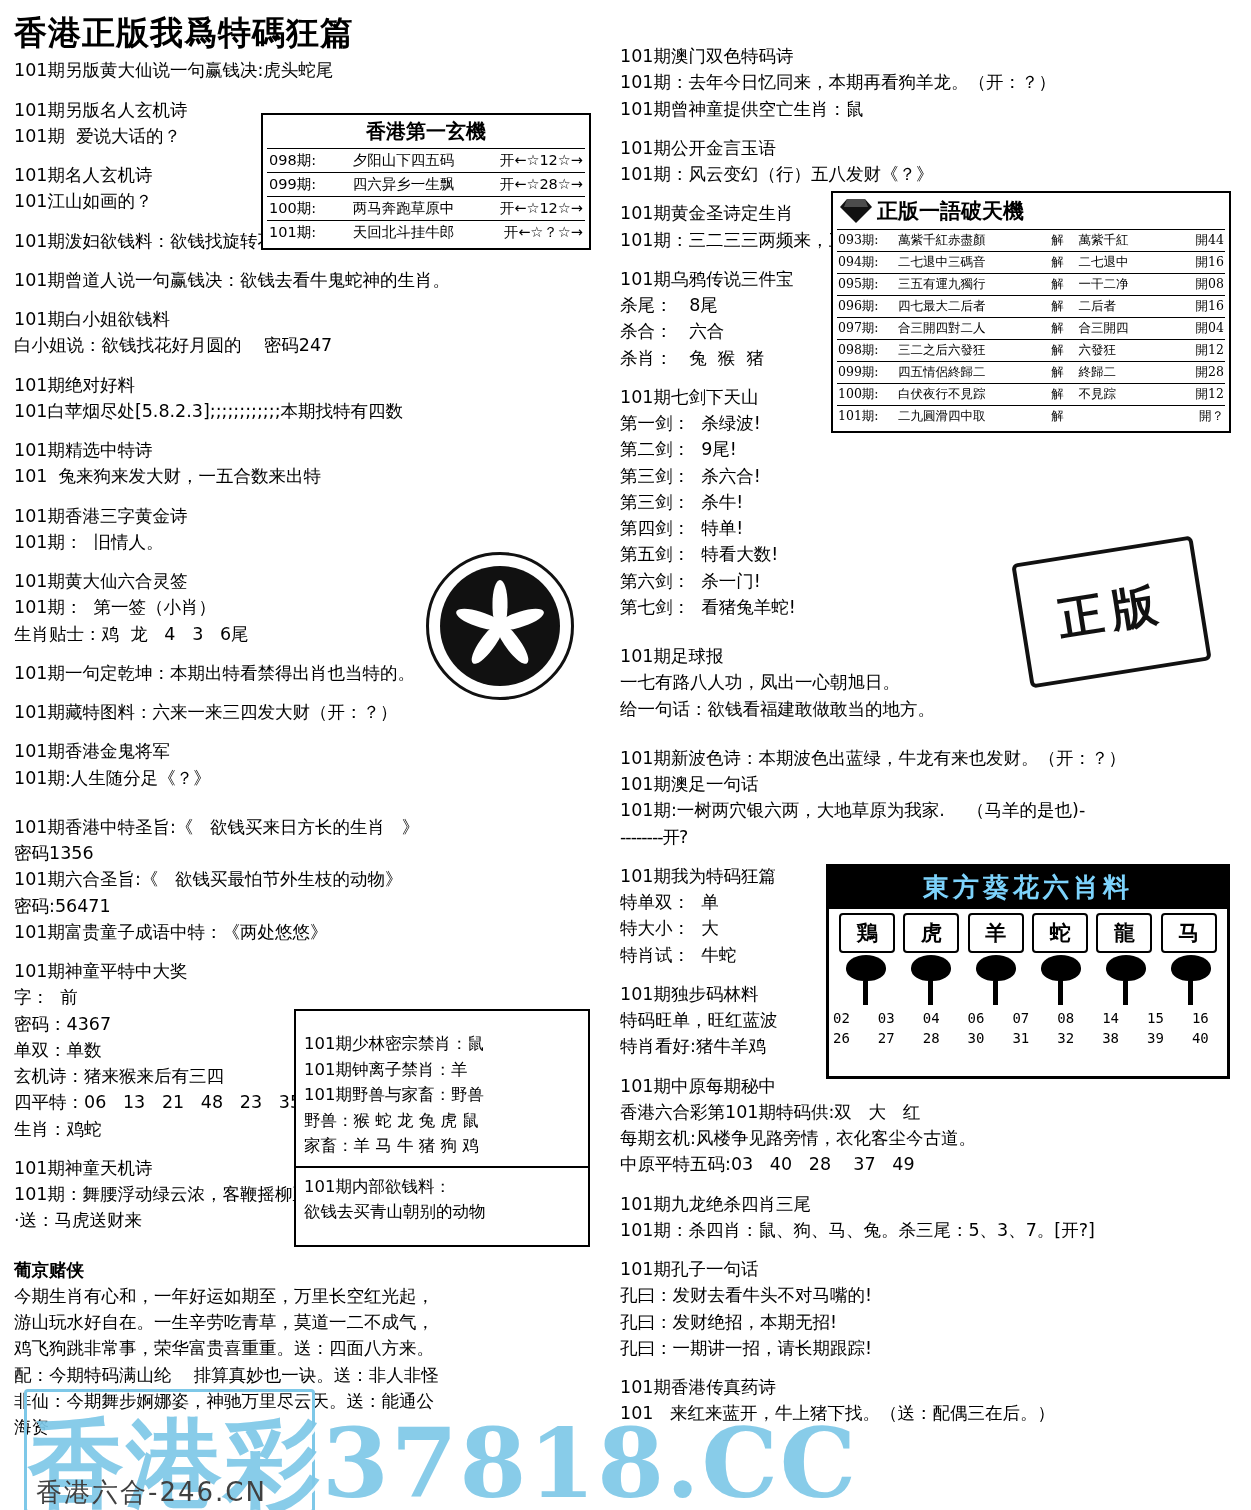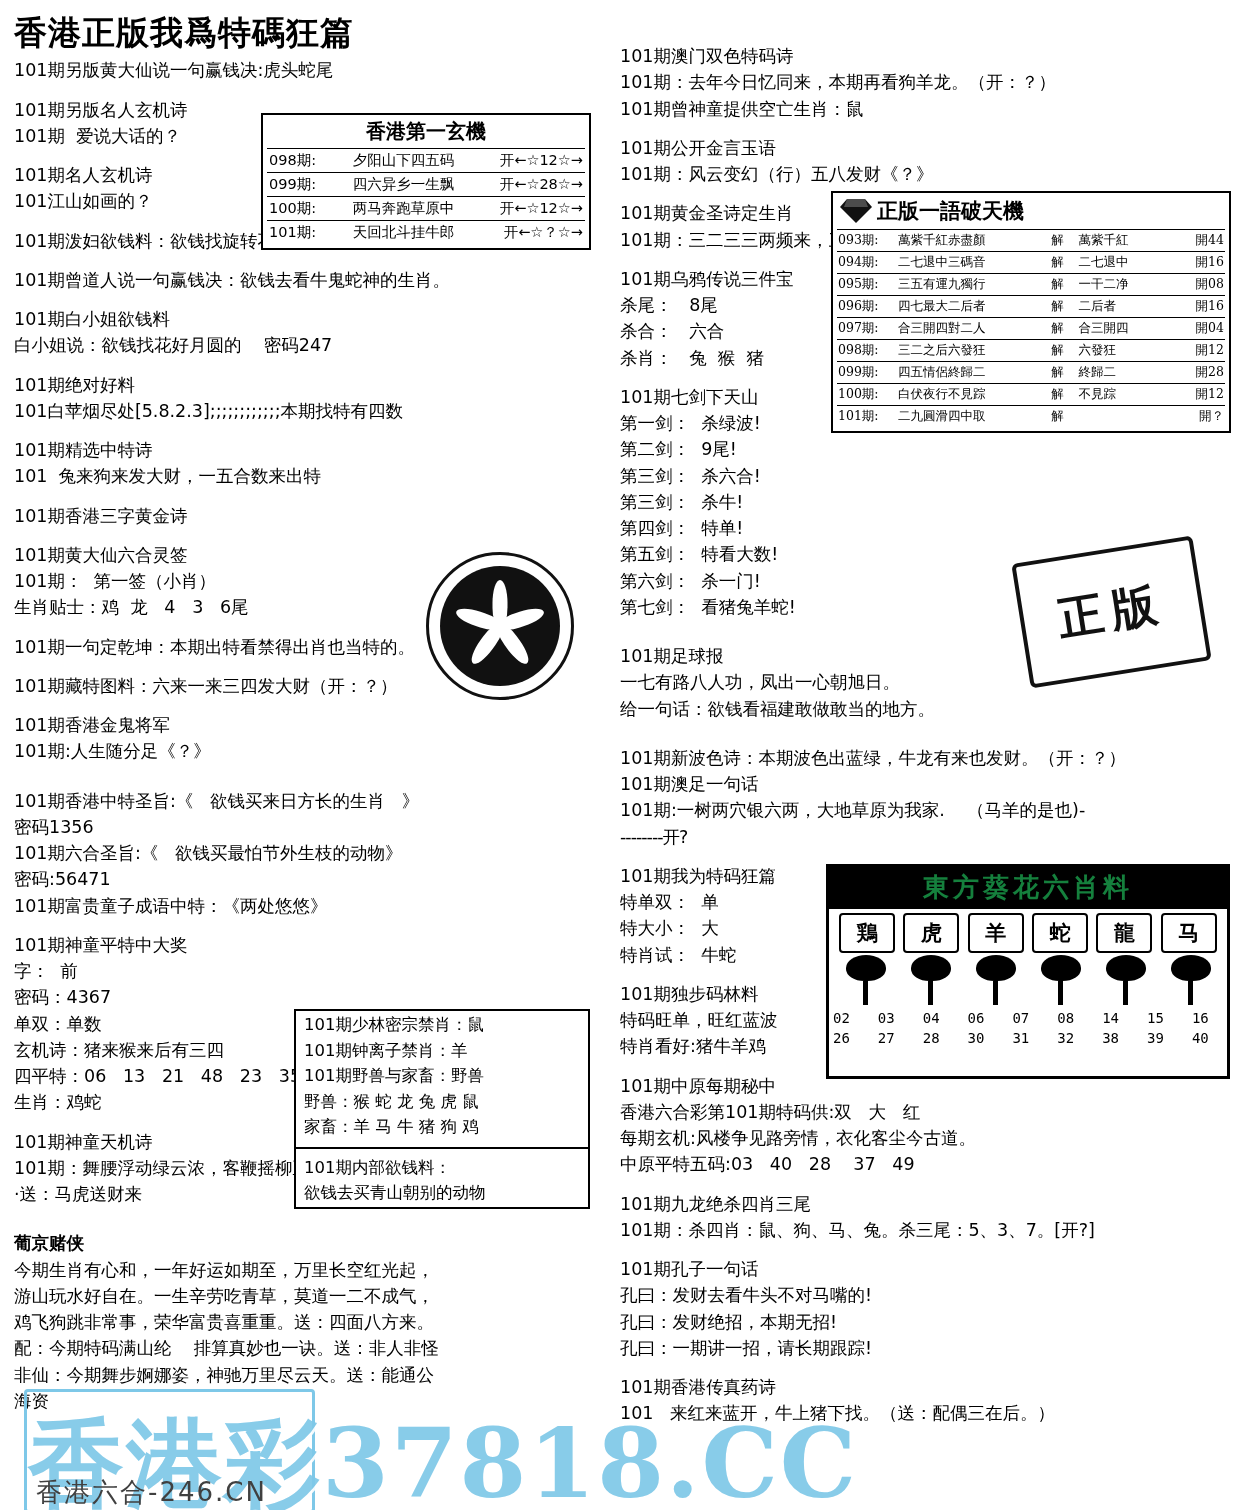--- a/index.html
+++ b/index.html
@@ -39,21 +39,21 @@
   }
   .boxA table{width:100%;border-collapse:collapse;font-size:14.5px;}
   .boxA td{border-top:1px solid #000;padding:2px 2px;white-space:nowrap;}
   .boxA tr:first-child td{border-top:1px solid #000;}
   .boxA td.c1{width:64px;}
   .boxA td.c2{text-align:center;}
   .boxA td.c3{text-align:right;}
 
   .boxB{
     position:absolute;left:280px;top:1000px;width:296px;
-    border:2px solid #000;background:#fff;padding:1px 8px;
+    border:2px solid #000;background:#fff;padding:20px 8px;
     box-sizing:border-box;font-size:16.5px;line-height:1.55;
   }
   .boxB .divider{border-top:2px solid #000;margin:7px -8px 6px -8px;}
 
   
   .boxC{
     position:absolute;left:211px;top:182px;width:400px;
     border:2px solid #000;background:#fff;box-sizing:border-box;
     padding:2px 4px 4px 4px;
   }
@@ -70,21 +70,21 @@
   .boxC td.s{width:38px;text-align:center;}
   .boxC td.r{width:64px;text-align:right;}
 
   
   .boxD{
     position:absolute;left:206px;top:855px;width:404px;height:215px;
     border:3px solid #000;background:#fff;box-sizing:border-box;
     overflow:hidden;
   }
   .boxD .hd{
-    background:#000;color:#15803d;text-align:center;
+    background:#000;color:#7dd3fc;text-align:center;
     font-family:"DejaVu Serif","Liberation Serif",serif;
     font-weight:bold;font-size:26px;letter-spacing:4px;padding:3px 0 4px 0;
   }
   .boxD .zodrow{display:flex;justify-content:space-around;padding:4px 6px 0 6px;}
   .boxD .zod{
     width:52px;height:36px;border:2px solid #000;border-radius:4px;
     display:flex;align-items:center;justify-content:center;
     font-weight:bold;font-size:21px;
     font-family:"DejaVu Serif","Liberation Serif",serif;
   }
@@ -193,20 +193,21 @@
       <p class="ln">101白苹烟尽处[5.8.2.3];;;;;;;;;;;;本期找特有四数</p>
     </div>
 
     <div class="blk">
       <p class="ln">101期精选中特诗</p>
       <p class="ln">101  兔来狗来发大财，一五合数来出特</p>
     </div>
 
     <div class="blk">
       <p class="ln">101期香港三字黄金诗</p>
+      <p class="ln">101期：  旧情人。</p>
     </div>
 
     <div class="blk">
       <p class="ln">101期黄大仙六合灵签</p>
       <p class="ln">101期：  第一签（小肖）</p>
       <p class="ln">生肖贴士：鸡  龙   4   3   6尾</p>
     </div>
 
     <div class="blk">
       <p class="ln">101期一句定乾坤：本期出特看禁得出肖也当特的。</p>

